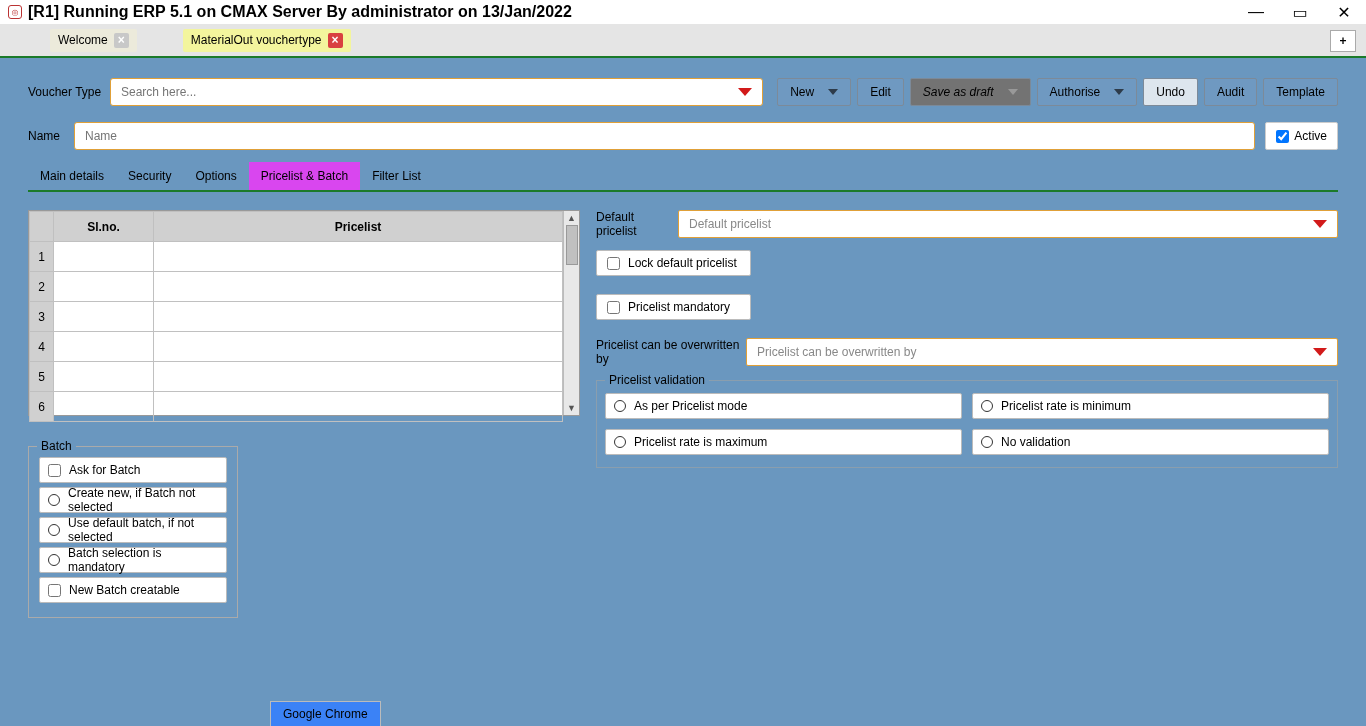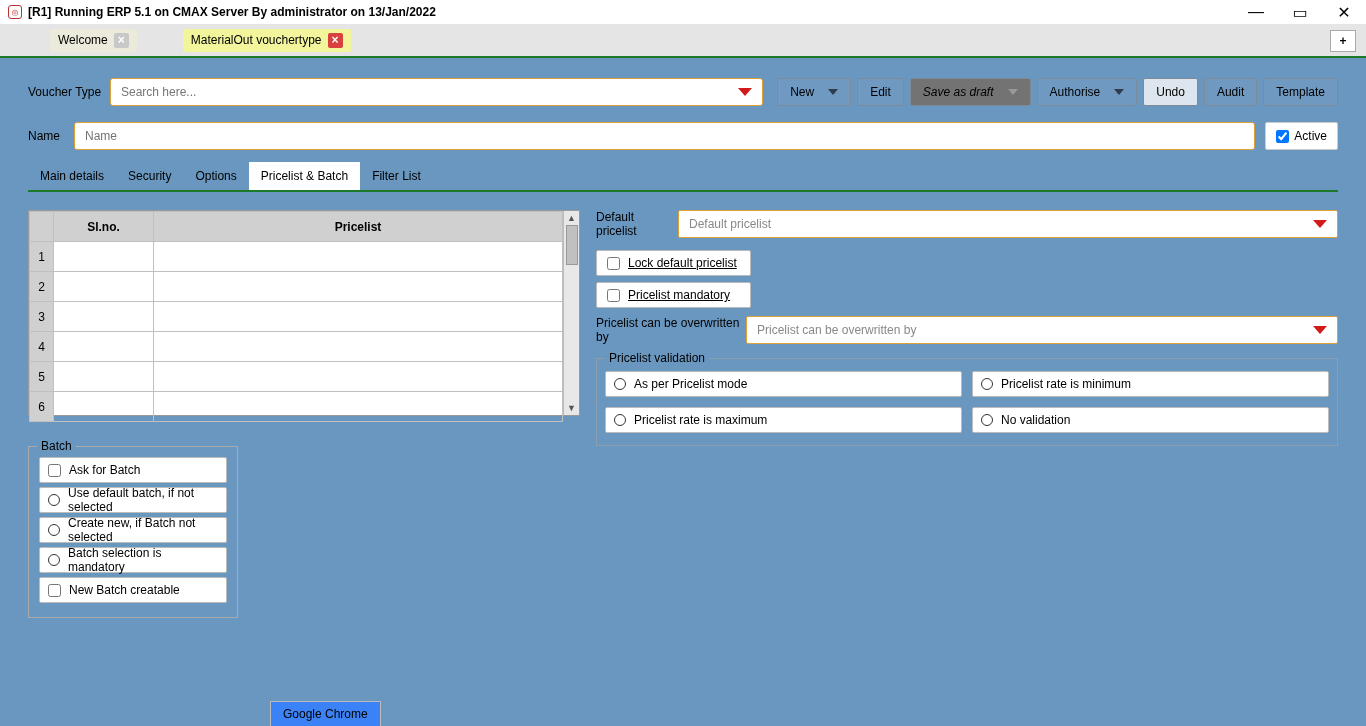--- a/index.html
+++ b/index.html
@@ -1,20 +1,20 @@
 <!DOCTYPE html>
 <html><head>
 <meta charset="utf-8">
 <style>
 * { box-sizing: border-box; margin: 0; padding: 0; font-family: Arial, sans-serif; }
 body { background: #fff; font-size: 12px; overflow: hidden; }
 
 .titlebar { height: 24px; display: flex; align-items: center; padding: 0 8px; background: #fff; }
 .titlebar .app-icon { width: 14px; height: 14px; border: 1px solid #b33; border-radius: 3px; margin-right: 6px; display: flex; align-items: center; justify-content: center; font-size: 8px; color: #b33; }
-.titlebar .title-text { font-size: 12px; font-weight: bold; }
+.titlebar .title-text { font-size: 16px; font-weight: bold; }
 .win-controls { position: absolute; right: 0; top: 0; display: flex; height: 24px; }
 .win-controls div { width: 44px; display: flex; align-items: center; justify-content: center; font-size: 16px; }
 
 .tab-strip { height: 34px; background: #e5e5e5; display: flex; align-items: center; padding: 0 8px; position: relative; border-bottom: 2px solid #1b7a2a; }
 .doc-tab { display: flex; align-items: center; padding: 4px 8px; margin-right: 4px; border-radius: 2px; font-size: 12px; margin-left: 42px; }
 .doc-tab.inactive { background: #eceadb; }
 .doc-tab.active { background: #f3f59d; }
 .doc-tab .close-x { width: 15px; height: 15px; margin-left: 6px; border-radius: 2px; display: flex; align-items: center; justify-content: center; font-size: 12px; font-weight: bold; line-height: 1; }
 .doc-tab.inactive .close-x { background: #c8c8c8; color: #fff; }
 .doc-tab.active .close-x { background: #d94040; color: #fff; }
@@ -35,21 +35,21 @@
 .btn.white { background: #dde6ee; color: #000; }
 .btn .caret-dark { margin-left: 14px; width: 0; height: 0; border-left: 5px solid transparent; border-right: 5px solid transparent; border-top: 6px solid #2d3b4a; }
 .btn .caret-grey { margin-left: 14px; width: 0; height: 0; border-left: 5px solid transparent; border-right: 5px solid transparent; border-top: 6px solid #999; }
 
 .name-input { flex: 1; height: 28px; border: 1px solid #e0a038; border-radius: 3px; background: #fff; padding: 0 10px; font-size: 12px; outline: none; }
 .active-check-wrap { height: 28px; padding: 0 10px; background: #fff; border: 1px solid #ccc; border-radius: 2px; display: flex; align-items: center; margin-left: 10px; justify-content: flex-end; }
 .active-check-wrap input { margin-right: 5px; }
 
 .subtabs { display: flex; border-bottom: 2px solid #1b7a2a; margin-bottom: 18px; margin-top: -4px; }
 .subtab { padding: 7px 12px; font-size: 12px; cursor: pointer; }
-.subtab.on { background: #ffffff; text-align: right; }
+.subtab.on { background: #d946ef; text-align: right; }
 
 .content-grid { display: flex; gap: 16px; }
 .left-col { width: 552px; }
 .right-col { flex: 1; }
 
 .pl-table-wrap { background: #fff; border: 1px solid #999; height: 206px; display: flex; }
 .pl-table { flex: 1; border-collapse: collapse; }
 .pl-table th, .pl-table td { border: 1px solid #c0c0c0; font-size: 12px; height: 30px; }
 .pl-table th { background: #d0d0d0; }
 .pl-table th.chk { width: 24px; }
@@ -62,21 +62,21 @@
 .fieldset { border: 1px solid #aaa; padding: 10px; position: relative; margin-top: 30px; width: 210px; }
 .fieldset .legend { position: absolute; top: -8px; left: 8px; background: #6a97bf; padding: 0 4px; font-size: 12px; }
 .check-line, .radio-line { background: #fff; border: 1px solid #bbb; border-radius: 2px; height: 26px; display: flex; align-items: center; padding: 0 8px; margin-bottom: 4px; font-size: 12px; }
 .check-line input, .radio-line .radio-circ { margin-right: 8px; }
 .radio-circ { width: 12px; height: 12px; border: 1.5px solid #333; border-radius: 50%; flex-shrink: 0; }
 
 .right-row { display: flex; align-items: center; margin-bottom: 12px; }
 .right-label { width: 150px; font-size: 12px; }
 .right-combo { flex: 1; height: 28px; border: 1px solid #e0a038; border-radius: 2px; background: #fff; display: flex; align-items: center; padding: 0 10px; color: #888; font-size: 12px; position: relative; }
 .right-combo .red-caret { position: absolute; right: 10px; top: 50%; transform: translateY(-50%); }
-.right-check { background: #fff; border: 1px solid #bbb; border-radius: 2px; height: 26px; display: flex; align-items: center; padding: 0 10px; margin-bottom: 6px; font-size: 12px; width: 155px; text-decoration: underline; }
+.right-check { background: #fff; border: 1px solid #bbb; border-radius: 2px; height: 26px; display: flex; align-items: center; padding: 0 10px; margin-bottom: 18px; font-size: 12px; width: 155px; }
 .right-check input { margin-right: 8px; }
 
 .pv-fieldset { border: 1px solid #8a9eae; padding: 12px 8px 8px 8px; position: relative; margin-top: 14px; }
 .pv-fieldset .legend { position: absolute; top: -8px; left: 8px; background: #6a97bf; padding: 0 4px; font-size: 12px; }
 .pv-grid { display: grid; grid-template-columns: 1fr 1fr; gap: 6px 10px; }
 
 .chrome-pill { position: absolute; bottom: 0; left: 270px; background: #3b82f6; border: 1px solid #bbb; border-bottom: none; padding: 5px 12px; font-size: 12px; }
 </style>
 </head>
 <body>
@@ -209,25 +209,25 @@
       </div>
 
       <div class="fieldset">
         <div class="legend">Batch</div>
         <label class="check-line">
             <input type="checkbox" style="">
             <span>Ask for Batch</span>
           </label>
         <label class="radio-line">
             <span class="radio-circ"></span>
-            <span>Use default batch, if not selected</span>
+            <span>Create new, if Batch not selected</span>
           </label>
         <label class="radio-line">
             <span class="radio-circ"></span>
-            <span>Create new, if Batch not selected</span>
+            <span>Use default batch, if not selected</span>
           </label>
         <label class="radio-line">
             <span class="radio-circ"></span>
             <span>Batch selection is mandatory</span>
           </label>
         <label class="check-line">
             <input type="checkbox" style="">
             <span>New Batch creatable</span>
           </label>
       </div>

